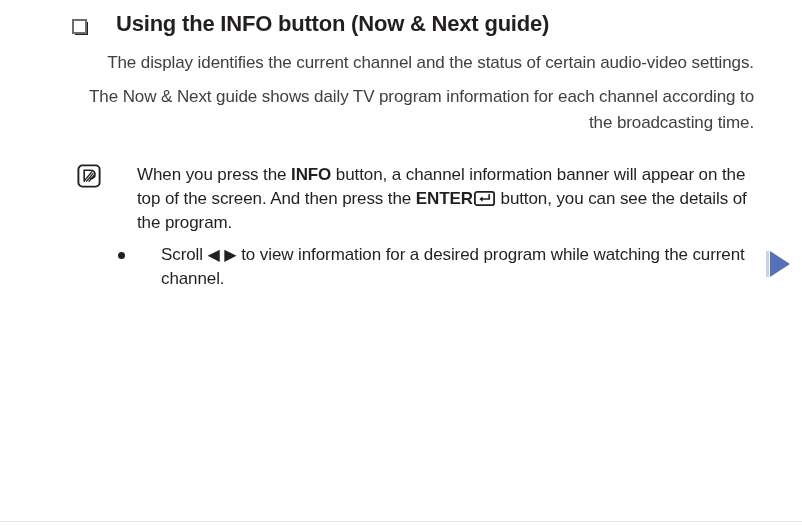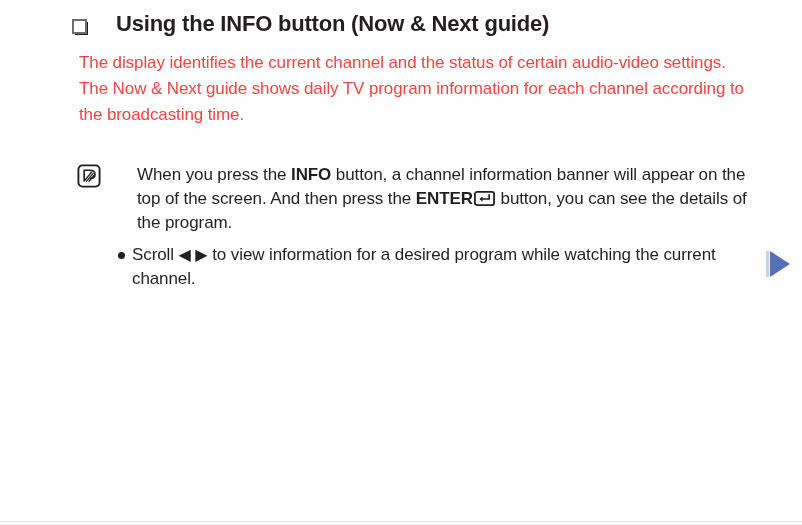--- a/index.html
+++ b/index.html
@@ -69,26 +69,27 @@
   
   .body-block {
     position: absolute;
     left: 79px;
     top: 50px;
     width: 675px;
   }
   .para {
     font-size: 17px;
     line-height: 26px;
-    color: #ef4444;
+    color: #404040;
     margin: 0;
     letter-spacing: -0.1px;
+    text-align: right;
   }
   .para + .para {
-    margin-top: 0px;
+    margin-top: 8px;
   }
 
   
   .note-block {
     position: absolute;
     left: 77px;
     top: 163px;
     width: 678px;
     display: flex;
     align-items: flex-start;
@@ -129,21 +130,21 @@
   }
   .bullet-dot {
     flex: 0 0 auto;
     width: 7px;
     height: 7px;
     border-radius: 50%;
     background: #231f20;
     margin-top: 9px;
   }
   .bullet-text {
-    margin-left: 7px;
+    margin-left: 36px;
     font-size: 17px;
     line-height: 24px;
     color: #231f20;
     letter-spacing: -0.1px;
   }
   .tri {
     font-size: 16px;
     line-height: 1;
     letter-spacing: 0;
   }

